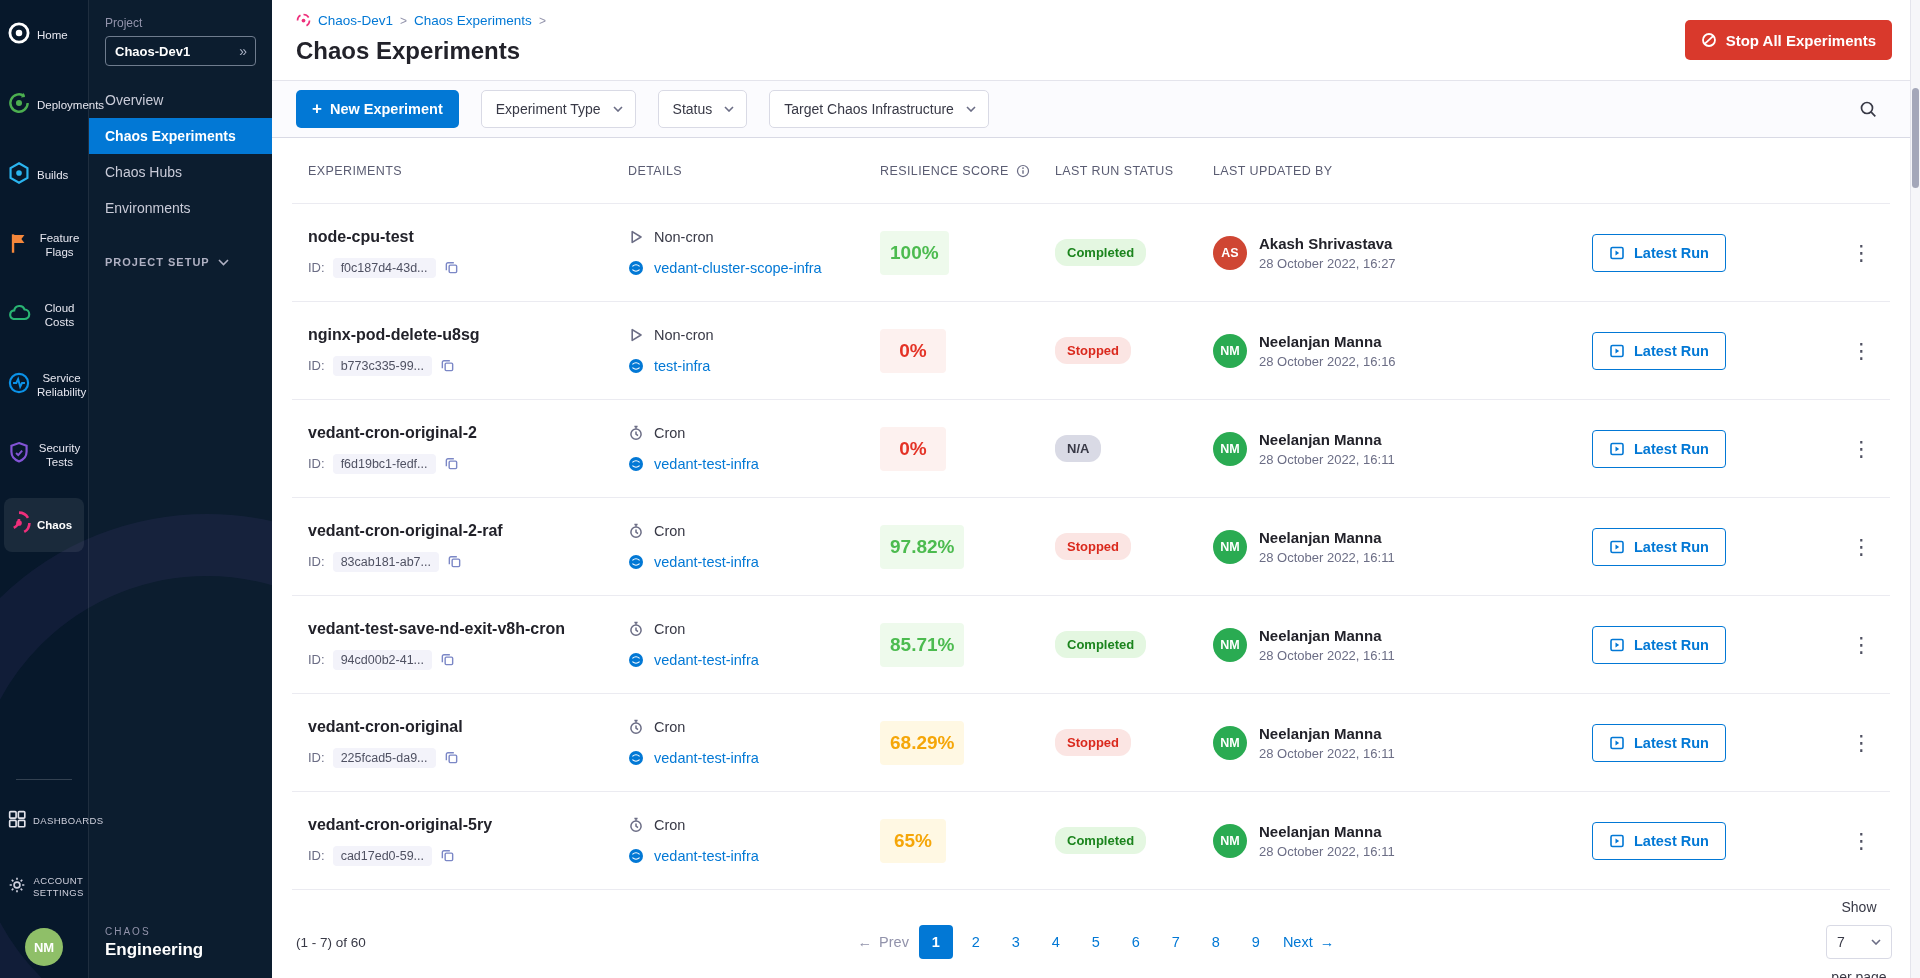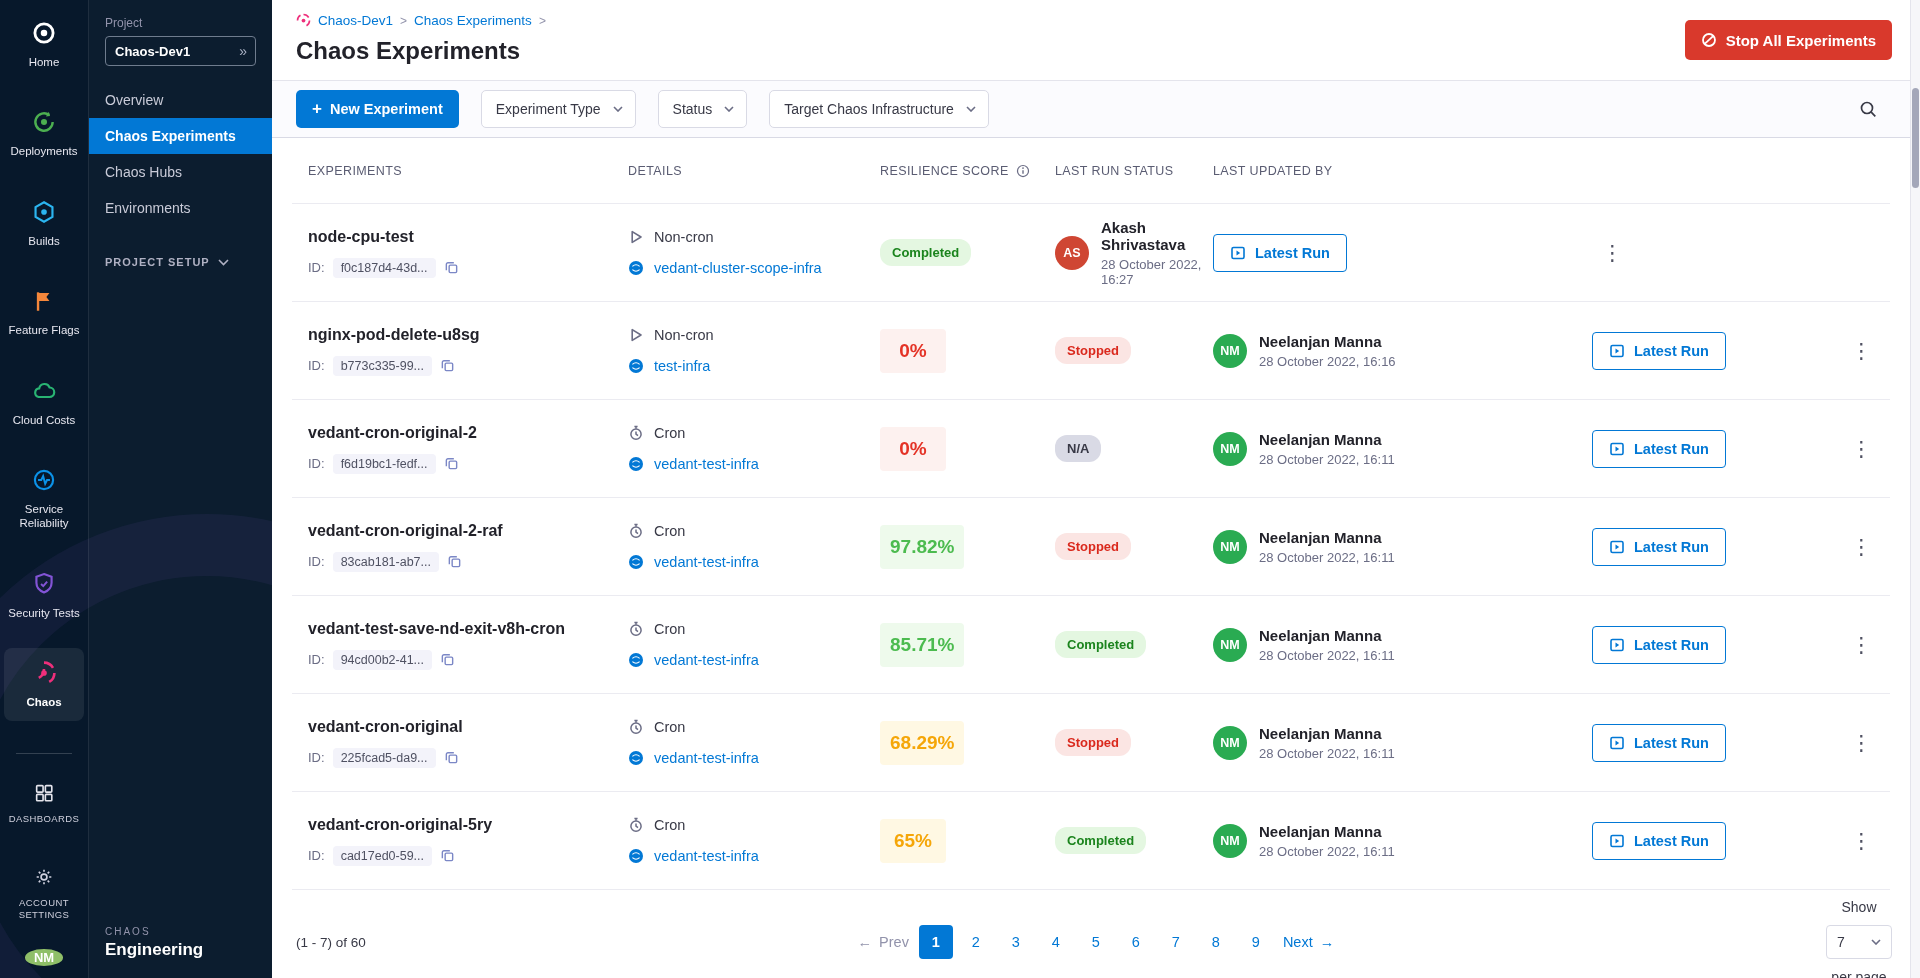--- a/index.html
+++ b/index.html
@@ -10,21 +10,21 @@
 
   #app { display:flex; width:1910px; height:978px; }
 
   
   .leftpane { display:flex; position:relative; background:#07182b; overflow:hidden; flex:0 0 auto; }
   .leftpane::after { content:""; position:absolute; left:-90px; bottom:-130px; width:470px; height:470px;
     border-radius:50%; border:62px solid rgba(104,82,178,0.10); z-index:0; pointer-events:none; }
 
   .rail { position:relative; z-index:1; width:88px; display:flex; flex-direction:column; align-items:center;
     padding:8px 0 12px; gap:16px; }
-  .rail-item { width:80px; padding:12px 2px; display:flex; flex-direction:column; align-items:center; gap:5px;
+  .rail-item { width:80px; padding:12px 2px; display:flex; align-items:center; gap:5px;
     border-radius:8px; color:#e7e7f0; text-align:center; cursor:pointer; }
   .rail-item.active { background:rgba(255,255,255,0.08); color:#fff; font-weight:bold; }
   .rail-label { font-size:11.5px; line-height:1.25; }
   .rail-bottom-label { font-size:9.5px; letter-spacing:.4px; color:#cfd0dd; line-height:1.3; }
   .rail-spacer { flex:1; }
   .rail-divider { width:56px; border-top:1px solid rgba(255,255,255,0.18); }
   .rail-avatar { width:38px; height:38px; border-radius:50%; background:#8fbf68; color:#fff; font-weight:bold;
     font-size:13px; display:flex; align-items:center; justify-content:center; cursor:pointer; }
 
   .projnav { position:relative; z-index:1; width:184px; background:rgba(255,255,255,0.025);
@@ -367,20 +367,23 @@
       </div>
       <div class="det-line">
         <span class="infra-icon">
           <svg width="16" height="16" viewBox="0 0 16 16">
                     <circle cx="8" cy="8" r="7" fill="#0278d5"></circle>
                     <path d="M4.4 6.4c2.1-1.9 5.1-1.9 7.2 0M4.4 9.6c2.1 1.9 5.1 1.9 7.2 0" stroke="#fff" stroke-width="1.1" fill="none"></path>
                   </svg>
         </span>
         <a class="infra-link">vedant-cluster-scope-infra</a>
       </div>
+    </div>
+    <div class="cell">
+      <div class="score-pill score-green">100%</div>
     </div>
     <div class="cell">
       <span class="status-badge status-completed">Completed</span>
     </div>
     <div class="cell user-cell">
       <span class="avatar av-red">AS</span>
       <span class="user-meta">
         <span class="user-name">Akash Shrivastava</span>
         <span class="user-date">28 October 2022, 16:27</span>
       </span>

